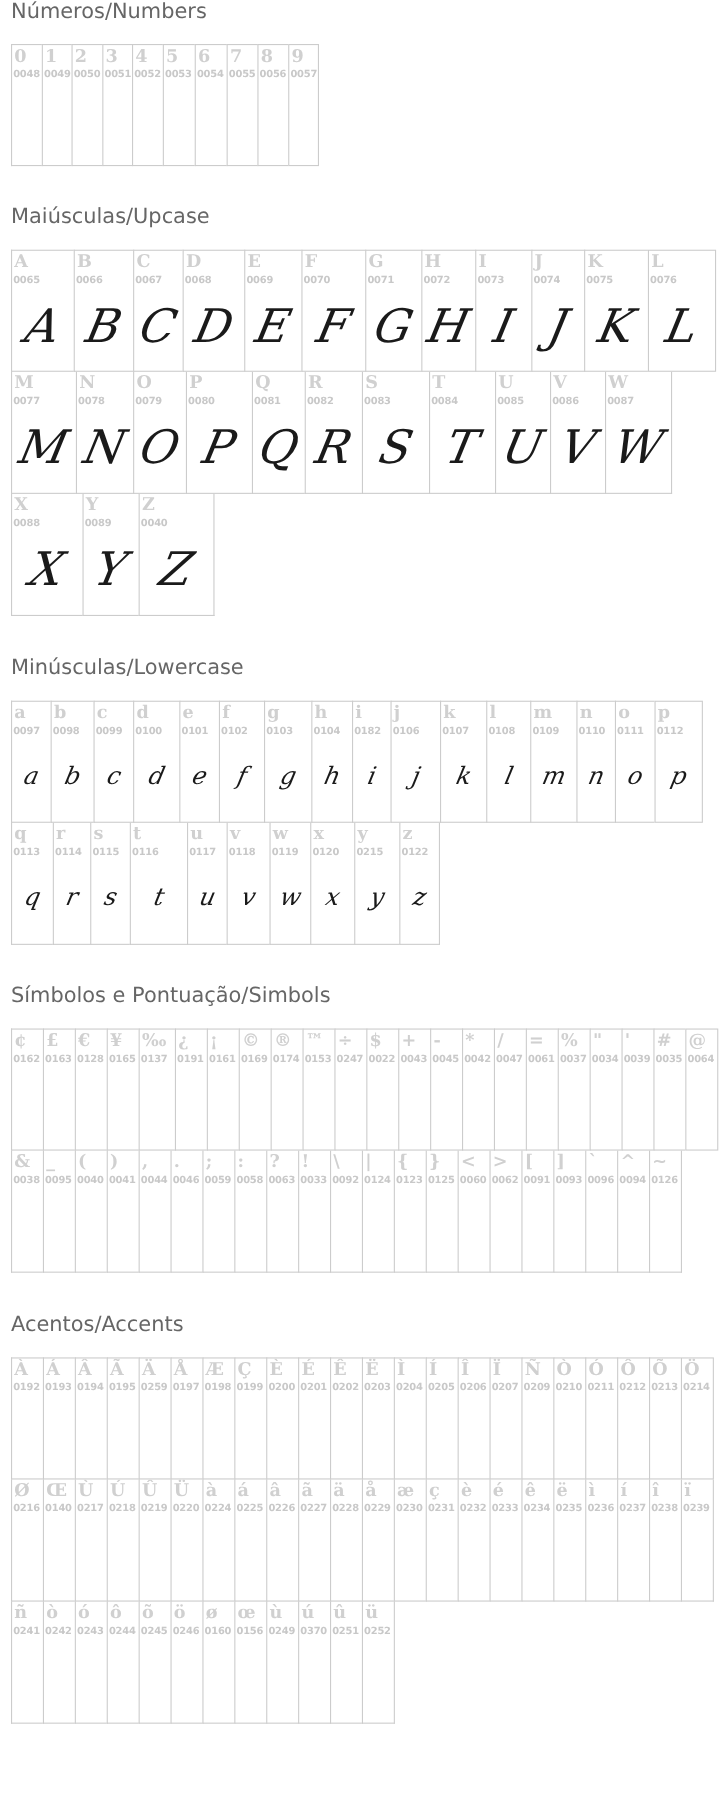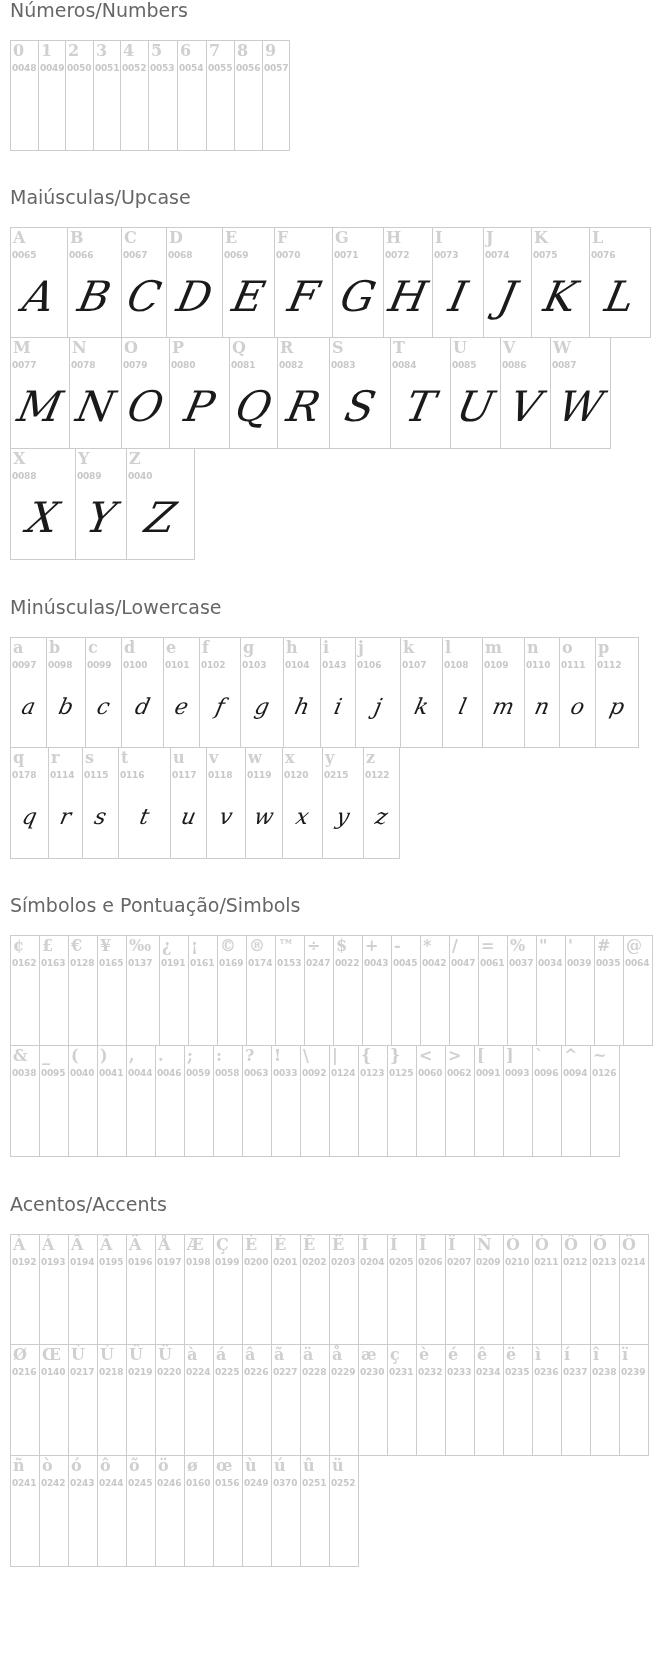--- a/index.html
+++ b/index.html
@@ -251,21 +251,21 @@
         <span class="code">0103</span>
         <span class="glyph low">g</span>
       </div>
       <div class="cell" style="width: 37px;">
         <span class="ch">h</span>
         <span class="code">0104</span>
         <span class="glyph low">h</span>
       </div>
       <div class="cell" style="width: 35px;">
         <span class="ch">i</span>
-        <span class="code">0143</span>
+        <span class="code">0182</span>
         <span class="glyph low">i</span>
       </div>
       <div class="cell" style="width: 45px;">
         <span class="ch">j</span>
         <span class="code">0106</span>
         <span class="glyph low">j</span>
       </div>
       <div class="cell" style="width: 42px;">
         <span class="ch">k</span>
         <span class="code">0107</span>
@@ -293,21 +293,21 @@
       </div>
       <div class="cell" style="width: 44px;">
         <span class="ch">p</span>
         <span class="code">0112</span>
         <span class="glyph low">p</span>
       </div>
     </div>
     <div class="row">
       <div class="cell" style="width: 38px;">
         <span class="ch">q</span>
-        <span class="code">0178</span>
+        <span class="code">0113</span>
         <span class="glyph low">q</span>
       </div>
       <div class="cell" style="width: 34px;">
         <span class="ch">r</span>
         <span class="code">0114</span>
         <span class="glyph low">r</span>
       </div>
       <div class="cell" style="width: 36px;">
         <span class="ch">s</span>
         <span class="code">0115</span>
@@ -545,21 +545,21 @@
       <div class="cell" style="width: 29px;">
         <span class="ch">Â</span>
         <span class="code">0194</span>
       </div>
       <div class="cell" style="width: 29px;">
         <span class="ch">Ã</span>
         <span class="code">0195</span>
       </div>
       <div class="cell" style="width: 29px;">
         <span class="ch">Ä</span>
-        <span class="code">0196</span>
+        <span class="code">0259</span>
       </div>
       <div class="cell" style="width: 29px;">
         <span class="ch">Å</span>
         <span class="code">0197</span>
       </div>
       <div class="cell" style="width: 29px;">
         <span class="ch">Æ</span>
         <span class="code">0198</span>
       </div>
       <div class="cell" style="width: 29px;">

